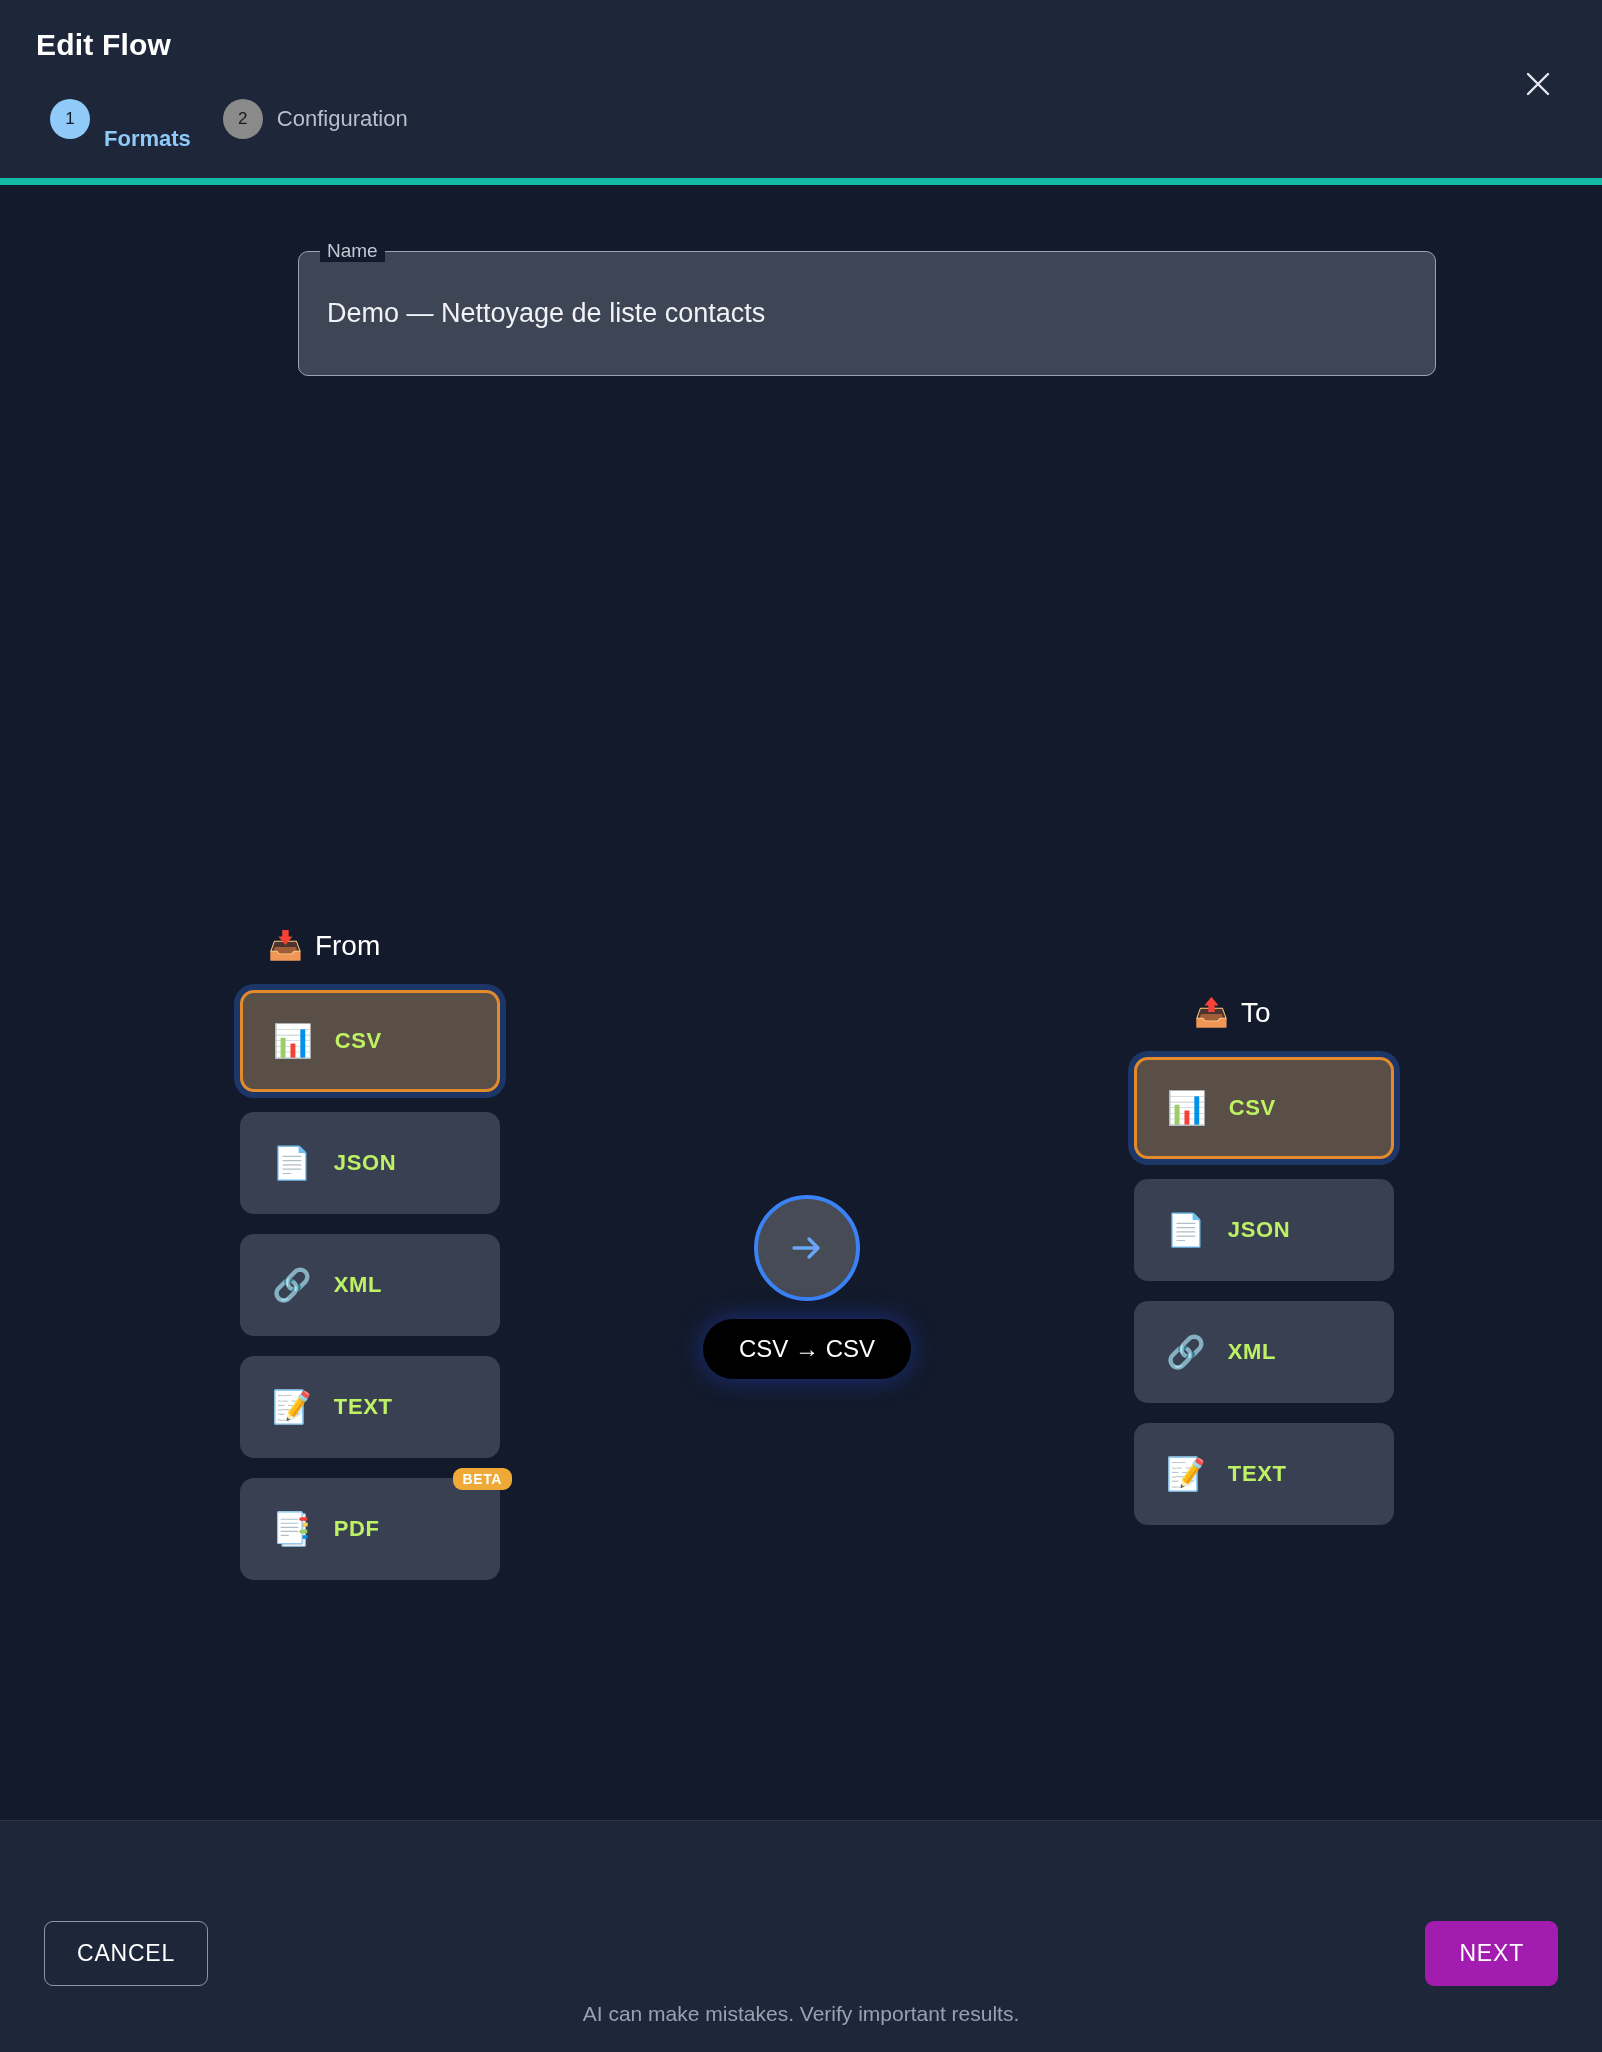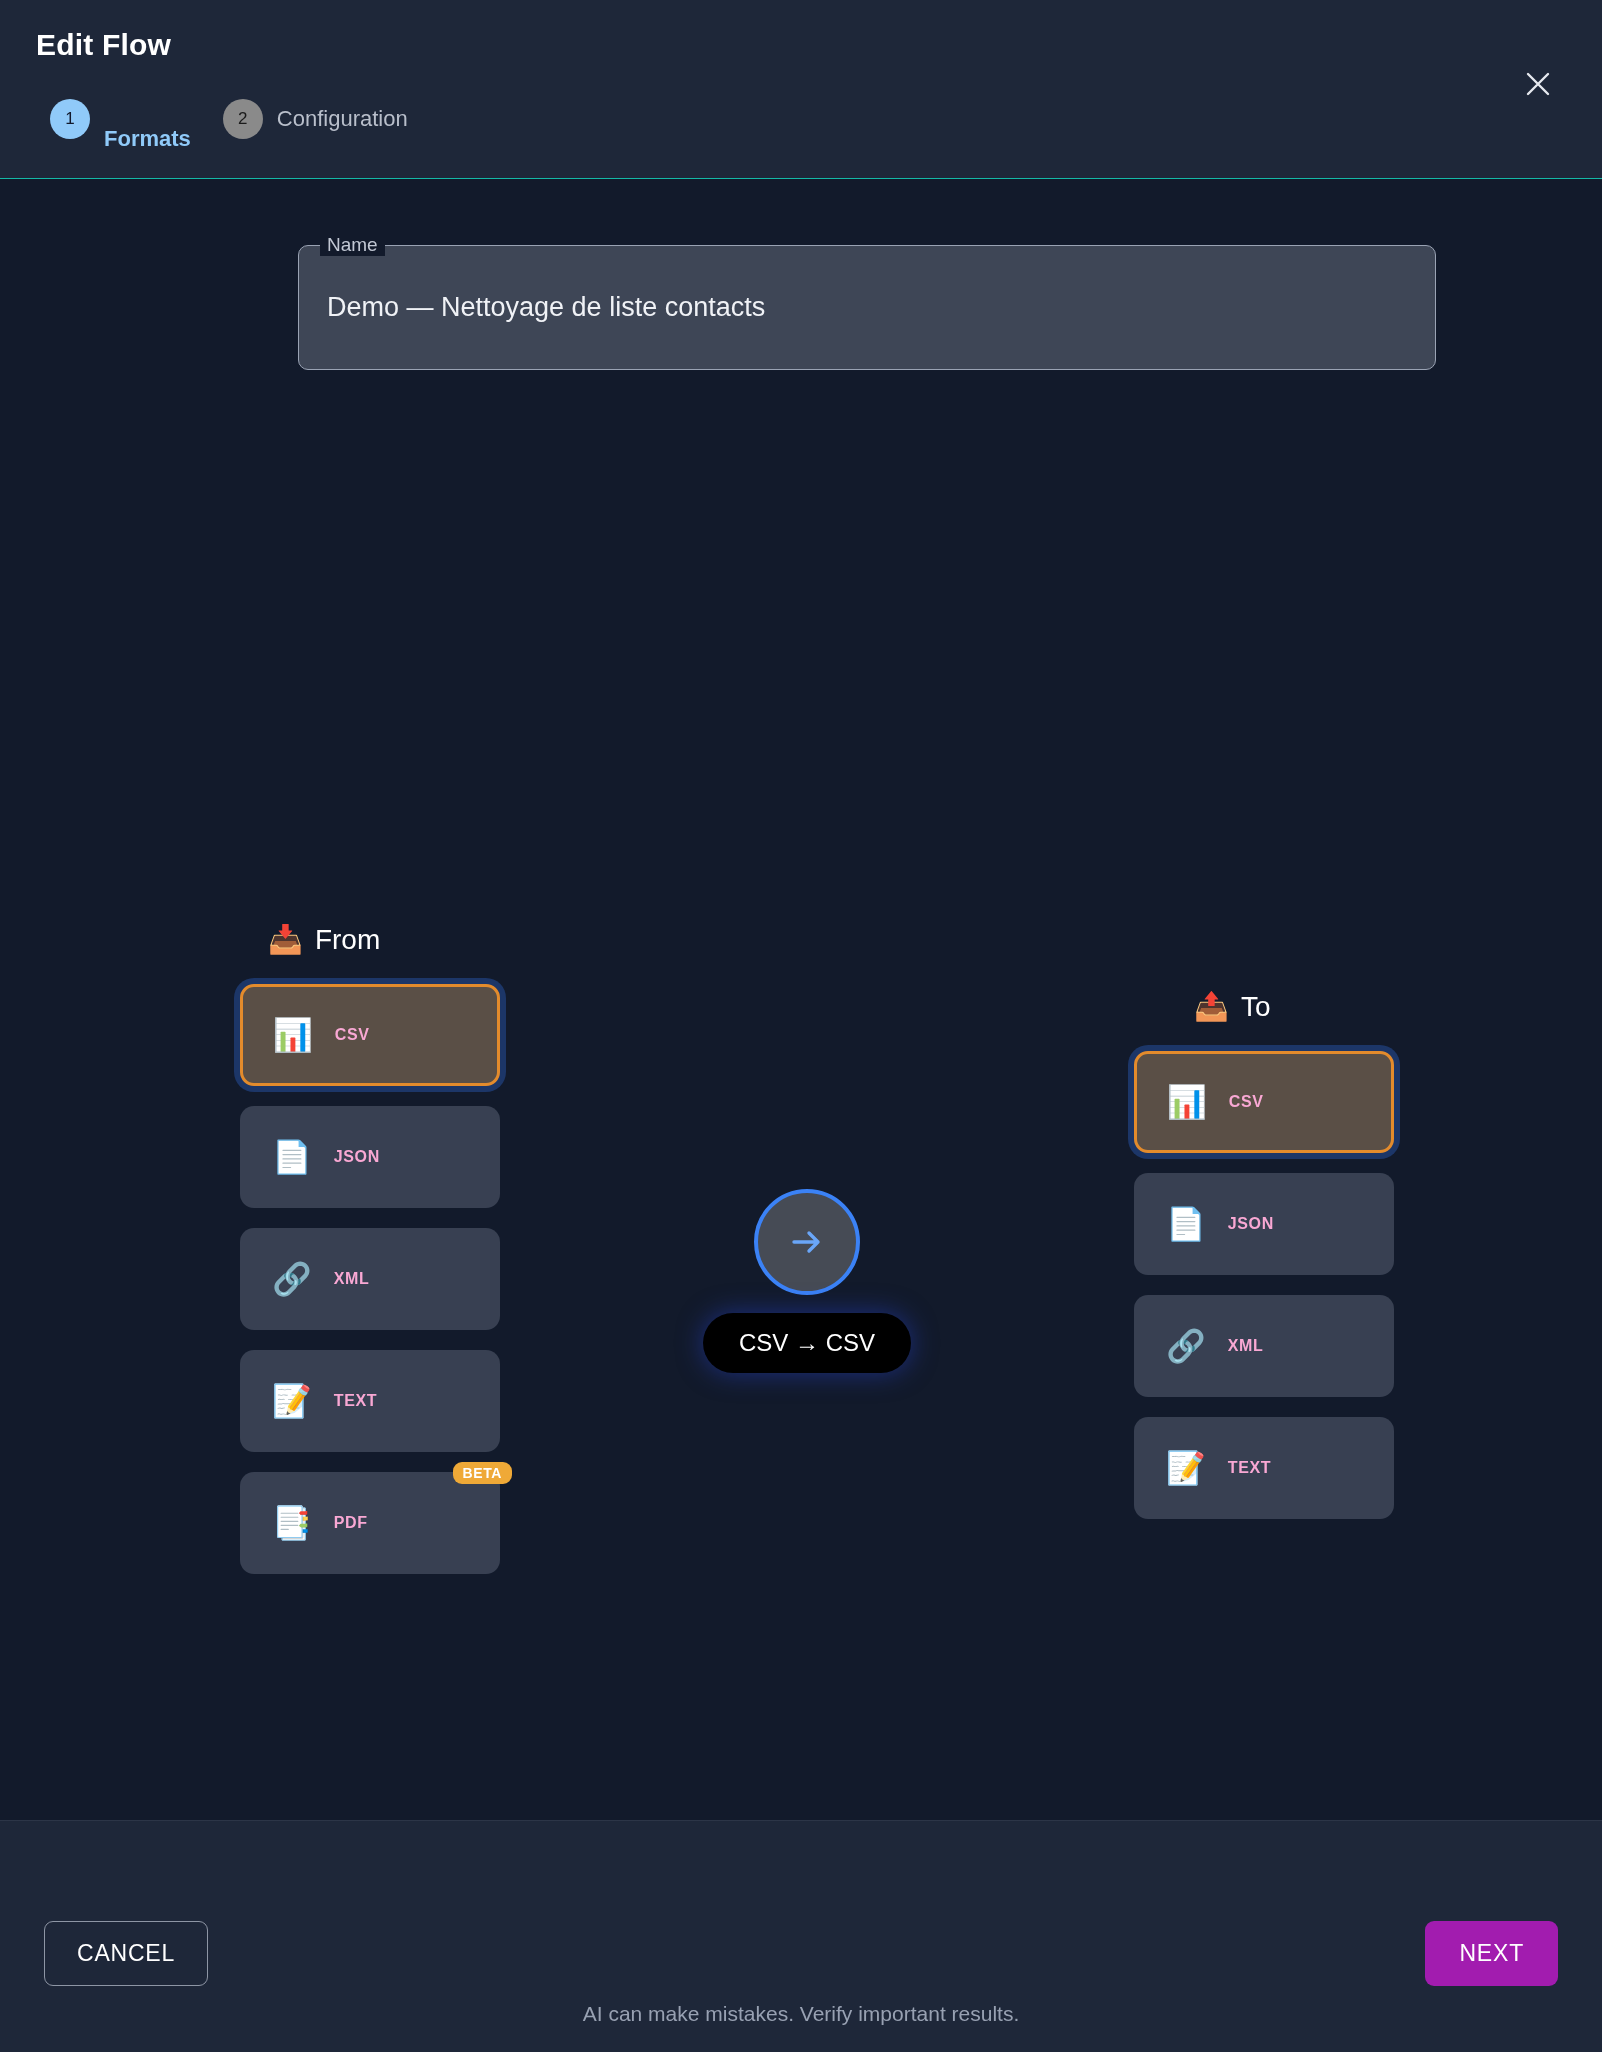--- a/index.html
+++ b/index.html
@@ -19,21 +19,21 @@
     display: flex;
     flex-direction: column;
     background: #0F1626;
   }
 
   
   .header {
     position: relative;
     background: #1E2739;
     padding: 28px 40px 26px 36px;
-    border-bottom: 1px solid #14b8a6;
+    border-bottom: 7px solid #14b8a6;
     flex: 0 0 auto;
   }
   .header-title {
     font-size: 30px;
     font-weight: bold;
     color: #FFFFFF;
     letter-spacing: .2px;
     margin-bottom: 24px;
   }
   .stepper {
@@ -156,23 +156,23 @@
     padding-left: 30px;
     cursor: pointer;
     border: 2px solid transparent;
   }
   .fmt-card .emoji {
     font-size: 32px;
     line-height: 1;
     flex: 0 0 auto;
   }
   .fmt-label {
-    font-size: 16px;
+    font-size: 22px;
     font-weight: bold;
-    color: #f9a8d4;
+    color: #bef264;
     letter-spacing: .6px;
   }
   .fmt-card.selected {
     background: #5A4F46;
     border: 3px solid #E38B2C;
     box-shadow: 0 0 0 6px #1C3668;
   }
   .beta-badge {
     position: absolute;
     top: -12px; right: -14px;

